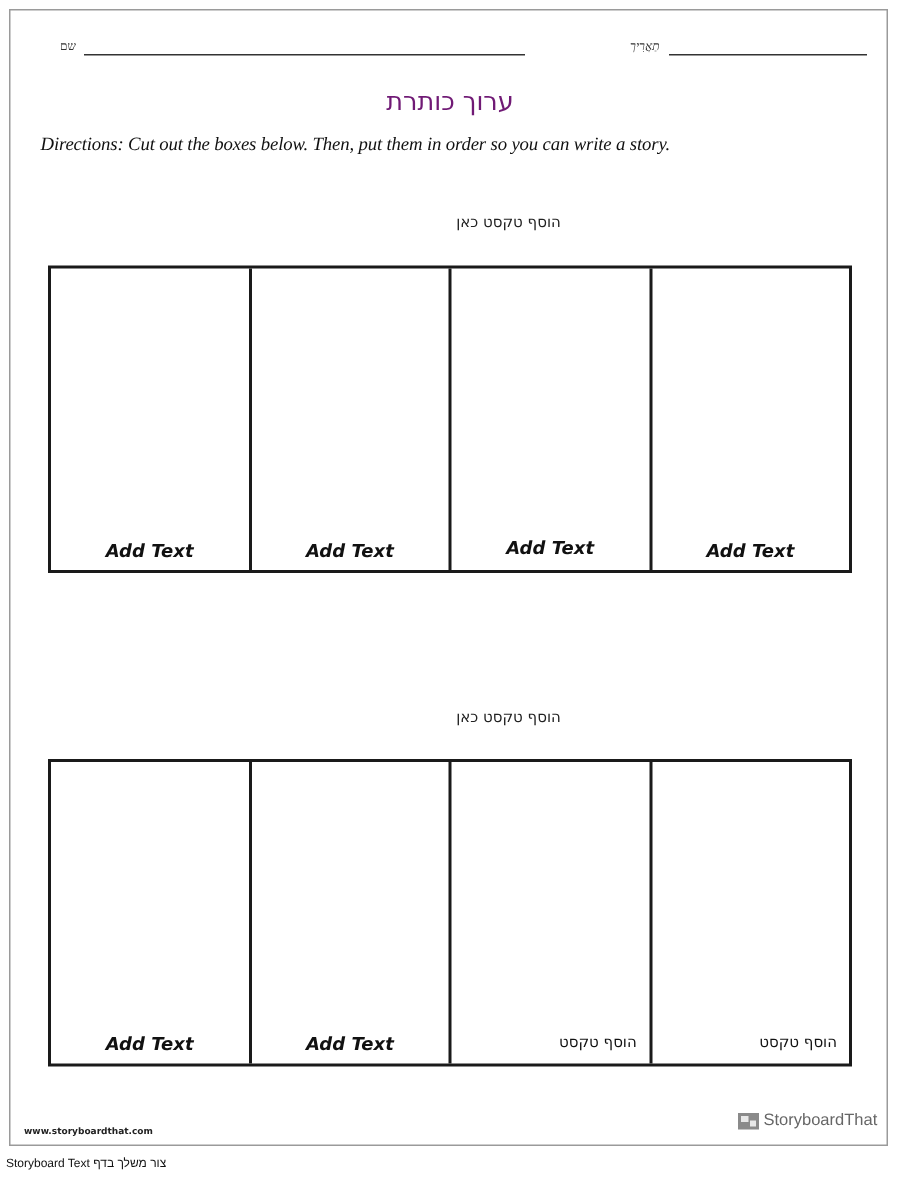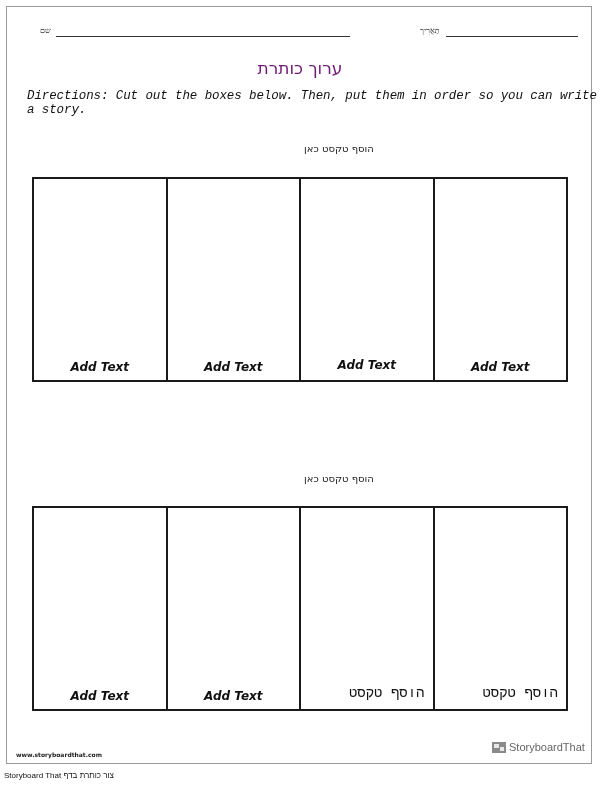--- a/index.html
+++ b/index.html
@@ -2,46 +2,46 @@
 <html><head>
 <meta charset="utf-8">
 <style>
   html, body { margin:0; padding:0; background:#ffffff; }
   body { width:600px; height:786px; position:relative; overflow:hidden; font-family:"DejaVu Sans", sans-serif; color:#111; }
   .page { position:absolute; left:6px; top:6px; width:586px; height:758px; border:1px solid #9a9a9a; box-sizing:border-box; background:#fff; }
   .field { position:absolute; top:26px; height:12px; }
   .field .lbl { position:absolute; top:0; font-size:8px; font-family:"DejaVu Serif", serif; color:#333; direction:rtl; }
   .field .line { position:absolute; top:10px; height:0; border-top:1px solid #333; }
   .title { position:absolute; left:0; width:600px; top:58px; text-align:center; font-size:17px; font-family:"DejaVu Sans", sans-serif; direction:rtl; color:#701a75; }
-  .directions { position:absolute; left:27px; top:89px; font-size:12.5px; font-style:italic; font-family:Liberation Mono, monospace; color:#111; letter-spacing:-0.1px; }
+  .directions { position:absolute; left:27px; top:89px; font-size:12.5px; font-style:italic; font-family:Liberation Serif, serif; color:#111; letter-spacing:-0.1px; }
   .section-label { position:absolute; left:0; width:600px; text-align:center; font-size:10px; font-family:"DejaVu Sans", sans-serif; direction:rtl; color:#222;padding-left:39px; }
   .row { position:absolute; left:32px; width:536px; height:205px; display:flex; border:2px solid #1a1a1a; box-sizing:border-box; }
   .cell { flex:1; position:relative; border-right:2px solid #1a1a1a; }
   .cell:last-child { border-right:none; }
   .cell .cap { position:absolute; left:0; right:0; bottom:6px; text-align:center; font-size:12px; font-style:italic; font-weight:bold; font-family:"DejaVu Sans", sans-serif; color:#111; }
-  .cell .cap.he { text-align:right; right:8px; left:auto; font-style:normal; font-weight:normal; font-size:14px; direction:rtl; bottom:8px;font-family:Liberation Mono, monospace; }
+  .cell .cap.he { text-align:right; right:8px; left:auto; font-style:normal; font-weight:normal; font-size:10px; direction:rtl; bottom:8px; }
   .url { position:absolute; left:16px; top:751px; font-size:6px; font-weight:bold; color:#222; }
   .brand { position:absolute; left:492px; top:741px; display:flex; align-items:flex-end; gap:3px; }
   .brand .logo { width:14px; height:11px; background:#8a8a8a; position:relative; }
   .brand .logo::before { content:""; position:absolute; left:2px; top:2px; width:5px; height:4px; background:#e8e8e8; }
   .brand .logo::after { content:""; position:absolute; left:8px; top:5px; width:4px; height:4px; background:#e8e8e8; }
   .brand .name { font-size:11px; color:#666; font-family:"Liberation Sans", sans-serif; }
   .credit { position:absolute; left:4px; top:771px; font-size:8px; font-family:"Liberation Sans", sans-serif; color:#111; direction:rtl; unicode-bidi:plaintext; }
 </style>
 </head>
 <body>
 
 <div class="page"></div>
 
 <div class="field" style="left:0;width:360px;">
   <span class="lbl" style="left:40px;">שם</span>
   <span class="line" style="left:56px;width:294px;"></span>
 </div>
 
-<div class="field" style="left:400px;width:200px;">
+<div class="field" style="left:400px;width:200px;font-style:italic;">
   <span class="lbl" style="left:20px;">תַאֲרִיך</span>
   <span class="line" style="left:46px;width:132px;"></span>
 </div>
 
 <div class="title">ערוך כותרת</div>
 <div class="directions">Directions: Cut out the boxes below. Then, put them in order so you can write a story.</div>
 
 <div class="section-label" style="top:143px;">הוסף טקסט כאן</div>
 <div class="row" style="top:177px;">
   <div class="cell">
@@ -73,13 +73,13 @@
       <span class="cap he">הוסף טקסט</span>
     </div>
 </div>
 
 <div class="url">www.storyboardthat.com</div>
 <div class="brand">
   <span class="logo"></span>
   <span class="name">StoryboardThat</span>
 </div>
 
-<div class="credit">צור כותרת בדף Storyboard That</div>
+<div class="credit">צור משלך בדף Storyboard Text</div>
 
 </body></html>

